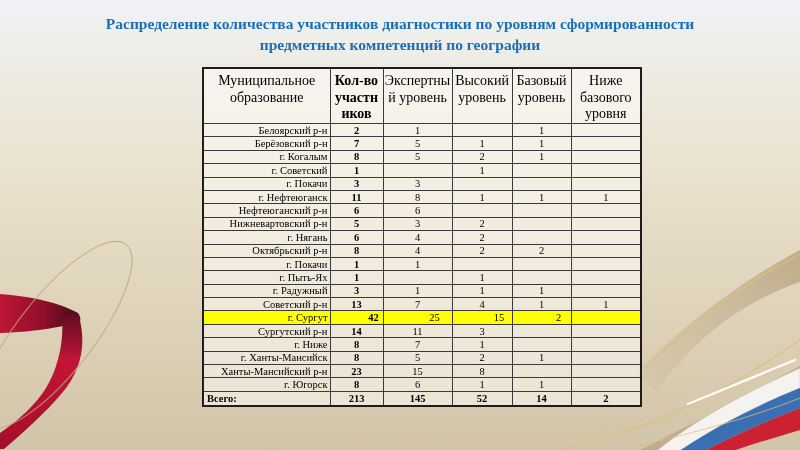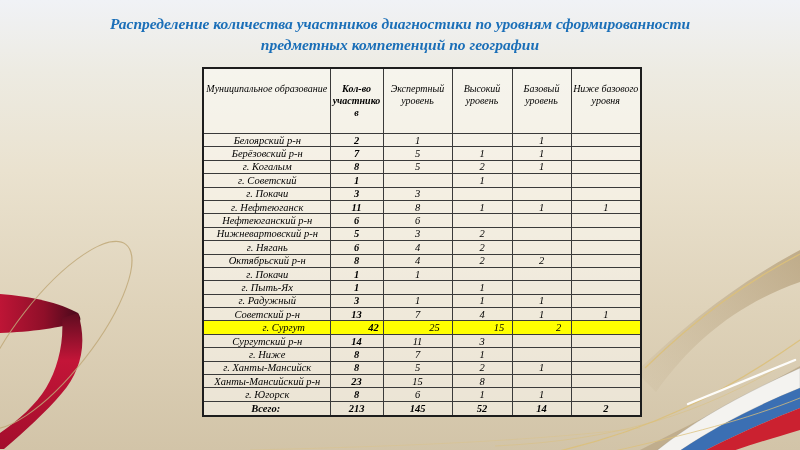--- a/index.html
+++ b/index.html
@@ -2,64 +2,63 @@
 <html style="--title-blue: #1B6FB8; --hl: #FFFF00; --flag-white: #F4F3F0; --flag-blue: #3B6FB3; --flag-red: #CB2130;"><head>
 <meta charset="utf-8">
 <style>
   html,body{margin:0;padding:0;}
   .slide{
     position:relative;
     width:800px;height:450px;
     overflow:hidden;
     background:linear-gradient(180deg,#F0F2F6 0%,#EDEBE2 16%,#EAE2CF 38%,#DFD3BA 68%,#D2C4A8 100%);
     font-family:"Liberation Serif","DejaVu Serif",serif;
-    font-style:italic;
   }
   .deco{position:absolute;left:0;top:0;width:800px;height:450px;}
   .title{
     position:absolute;top:14px;left:0;right:0;
     text-align:center;
     color:var(--title-blue,#1B6FB8);
     font-weight:bold;
     font-size:15.5px;
     line-height:1.35;
   }
   table.results{
     position:absolute;left:202px;top:67px;
     border-collapse:collapse;
     table-layout:fixed;
     background:rgba(253,251,245,0.55);
     border:2px solid #1d1d1d;
   }
   .results th,.results td{border:1px solid #3a3a3a;overflow:hidden;}
   .results thead th{
     font-weight:normal;
-    font-size:10px;
+    font-size:14px;
     line-height:1.18;
     vertical-align:top;
     text-align:center;
-    padding:14px 1px 0 1px;
+    padding:4px 1px 0 1px;
     height:50px;
     overflow-wrap:anywhere;
   }
   .results thead th:nth-child(2){font-weight:bold;}
   .results tbody td{
     height:12.4px;
     font-size:10.5px;
     line-height:11px;
     padding:0 2px;
     text-align:center;
     vertical-align:middle;
     white-space:nowrap;
   }
-  .results tbody td:first-child{text-align:center;padding-left:3px;}
+  .results tbody td:first-child{text-align:right;padding-left:3px;}
   .results tbody td:nth-child(2){font-weight:bold;}
   .results tr.highlight td{background:var(--hl,#FFFF00);padding-left:36px;}
   .results tr.total-row td{font-weight:bold;height:13.5px;}
-  .results tr.total-row td:first-child{text-align:center;padding-right:5px;}
+  .results tr.total-row td:first-child{text-align:left;padding-right:5px;}
 </style>
 </head>
 <body>
 
 <div class="slide">
 
   <svg class="deco" viewBox="0 0 800 450" xmlns="http://www.w3.org/2000/svg">
     <defs>
       <linearGradient id="ribbonTop" x1="0" y1="0" x2="1" y2="0">
         <stop offset="0" stop-color="#BE1536"></stop>

